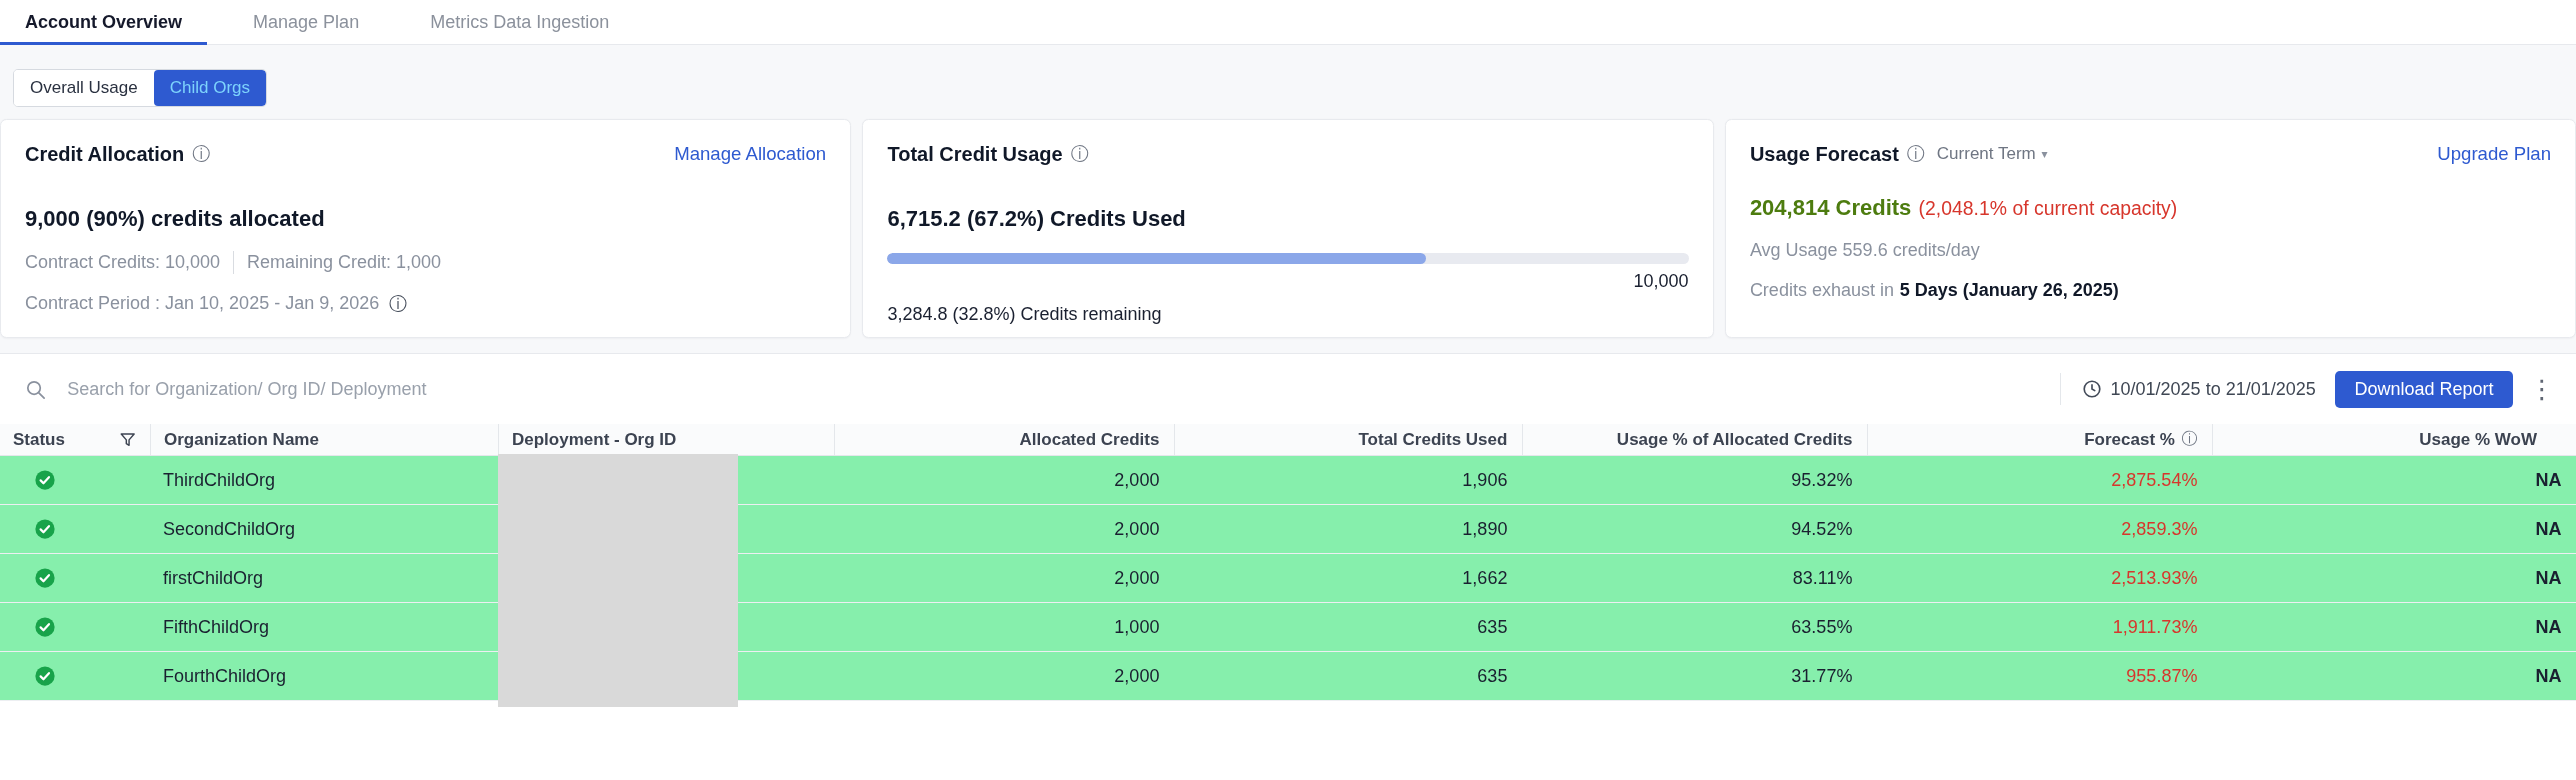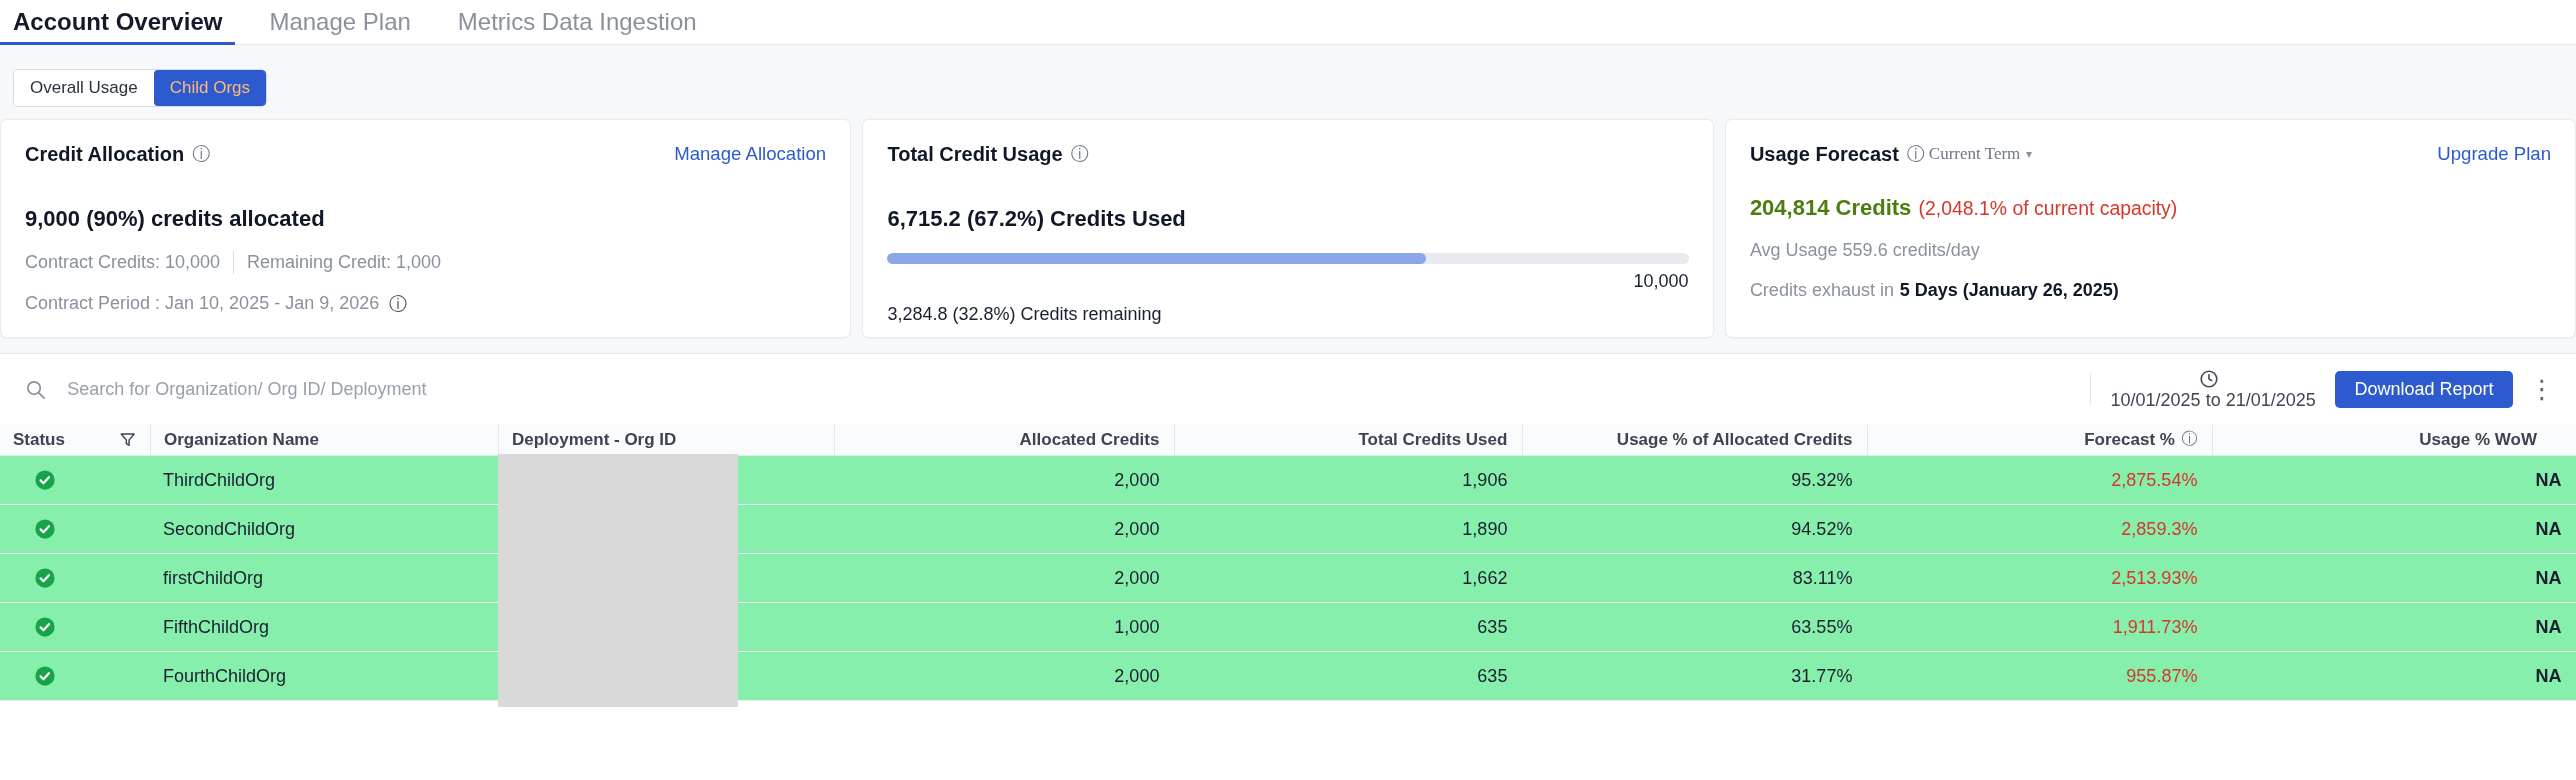--- a/index.html
+++ b/index.html
@@ -1,63 +1,63 @@
 <!DOCTYPE html>
 <html style="--accent: #2e5ad0; --red: #d7362c; --green: #18a34a; --progress-fill: #8ba7e9; --progress-track: #e8eaf0; --redaction: #d9d9d9;font-size:13px"><head>
 <meta charset="utf-8">
 <style>
   *{box-sizing:border-box;margin:0;padding:0}
   html,body{width:2576px;height:780px;overflow:hidden;background:#fff;
     font-family:"Liberation Sans","DejaVu Sans",sans-serif;color:#1a2030;}
 
   
   .tabbar{display:flex;height:45px;align-items:stretch;border-bottom:0.8px solid #e7e9ed;background:#fff;}
-  .tab{display:flex;align-items:center;padding:0 13px;margin-right:21px;font-size:24px;color:#8b919c;cursor:pointer;position:relative;}
+  .tab{display:flex;align-items:center;padding:0 25px;margin-right:21px;font-size:18px;color:#8b919c;cursor:pointer;position:relative;}
   .tab.active{color:#15192b;font-weight:700;}
   .tab.active::after{content:"";position:absolute;left:0;right:0;bottom:-0.8px;height:3.2px;background:var(--accent,#2e5ad0);}
 
   
   .band{background:#f7f8fa;padding:23.5px 0 16px;height:308px;}
   .segmented{display:inline-flex;border:0.8px solid #d6dae0;border-radius:4.9px;background:#fff;height:38px;align-items:stretch;overflow:hidden;margin-left:13px;}
   .segment{display:flex;align-items:center;padding:0 16px;font-size:17px;color:#2a3140;cursor:pointer;background:#fff;}
-  .segment.selected{background:var(--accent,#2e5ad0);color:#fdba74;border-radius:4px;}
+  .segment.selected{background:var(--accent,#2e5ad0);color:#7dd3fc;border-radius:4px;}
 
   .cards{display:flex;gap:11.3px;margin-top:12px;}
   .card{flex:1 1 0;background:#fff;border:0.8px solid #e8eaee;border-radius:6.5px;padding:23px 24px;height:219px;box-shadow:0 0.8px 1.6px rgba(16,24,40,.04);}
   .card-head{display:flex;align-items:center;}
   .card-title{font-size:20px;font-weight:700;color:#101828;}
   .info{font-size:18px;color:#6f7683;margin-left:8px;line-height:1;cursor:pointer;}
   .info.dark{color:#434b59;margin-left:9.7px;}
   .spacer{flex:1;}
   .link{font-size:18.6px;color:var(--accent,#2e5ad0);cursor:pointer;text-decoration:none;}
   .headline{font-size:22px;font-weight:700;color:#101828;margin-top:40px;}
   .muted-row{display:flex;align-items:center;font-size:18px;color:#8a919e;margin-top:19.4px;}
   .vdiv{width:0.8px;height:23px;background:#d9dce1;margin:0 13px;}
-  .term{display:flex;align-items:center;margin-left:4px;font-size:17px;color:#6f7683;cursor:pointer;font-family:Liberation Serif, serif;}
+  .term{display:flex;align-items:center;margin-left:12px;font-size:17px;color:#6f7683;cursor:pointer;}
   .chev{margin-left:5.7px;font-size:12px;color:#8a919e;}
 
   .progress-track{margin-top:21px;height:11.3px;background:var(--progress-track,#e8eaf0);border-radius:5.7px;overflow:hidden;width:100%;}
   .progress-fill{height:100%;background:var(--progress-fill,#8ba7e9);border-radius:5.7px;width:0;}
   .progress-total{font-size:18px;color:#1a2030;text-align:right;margin-top:7.3px;}
   .remaining{font-size:18px;color:#1a2030;margin-top:12px;}
 
   .fh{margin-top:29px;display:flex;align-items:baseline;}
   .fh-bold{font-size:22px;font-weight:700;color:#4d7c0f;}
   .fh-red{font-size:19.4px;color:var(--red,#d7362c);margin-left:7.3px;}
   .exhaust-bold{color:#101828;font-weight:700;margin-left:5.7px;}
 
   
   .table-section{position:relative;border-top:0.8px solid #e7e9ed;background:#fff;height:427px;}
   .toolbar{display:flex;align-items:center;height:70px;padding:0 21px 0 24px;}
   .search{display:flex;align-items:center;flex:1;gap:9px;}
   .search svg{margin-right:11.3px;flex:none;}
   .search input{border:none;outline:none;font-size:18px;color:#1a2030;width:810px;background:transparent;font-family:inherit;}
   .search input::placeholder{color:#99a0ab;}
   .tb-sep{width:0.8px;height:32px;background:#e4e7eb;margin-right:19.4px;}
-  .daterange{display:flex;align-items:center;font-size:18px;color:#3f4754;cursor:pointer;white-space:nowrap;flex-direction:column;}
+  .daterange{display:flex;align-items:center;font-size:18px;color:#3f4754;cursor:pointer;white-space:nowrap;}
   .daterange svg{margin-right:8px;}
   .btn-primary{margin-left:19.4px;height:37px;padding:0 19.4px;background:var(--accent,#2e5ad0);color:#fff;border:none;border-radius:4.9px;font-size:18px;font-family:inherit;cursor:pointer;white-space:nowrap;}
   .kebab{margin-left:16px;font-size:26px;color:#5f6673;line-height:1;cursor:pointer;}
 
   .thead{display:flex;height:32px;background:#fafbfc;border-bottom:0.8px solid #e4e7eb;font-size:17px;font-weight:700;color:#3c4351;}
   .hcell{display:flex;align-items:center;padding:0 13px;height:100%;}
   .hcell + .hcell{border-left:0.8px solid #e4e7eb;}
   .hcell.num{justify-content:flex-end;padding-right:14.6px;}
   .hinfo{margin-left:6.5px;font-weight:400;font-size:16px;color:#6f7683;cursor:pointer;}
   .filter-icon{margin-left:auto;display:flex;cursor:pointer;}

